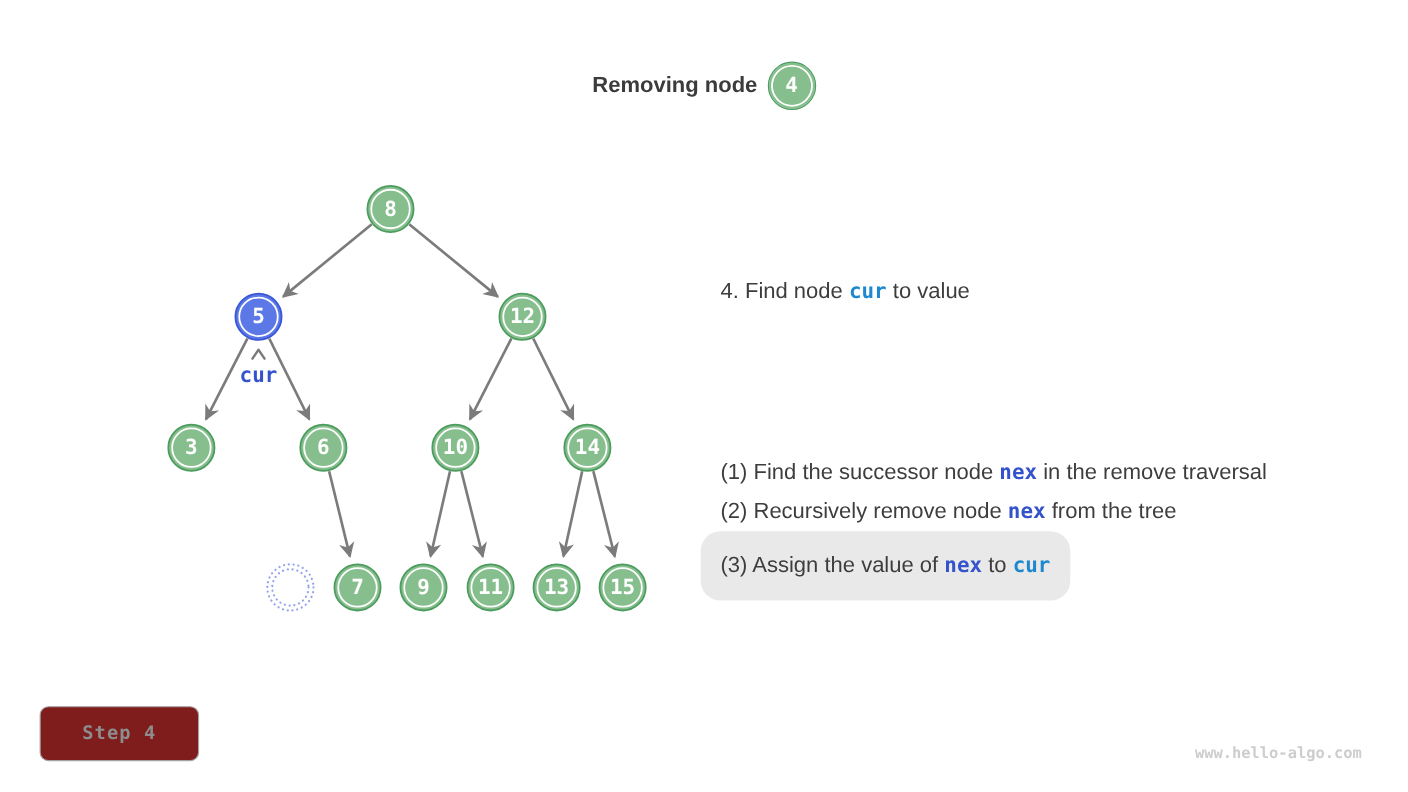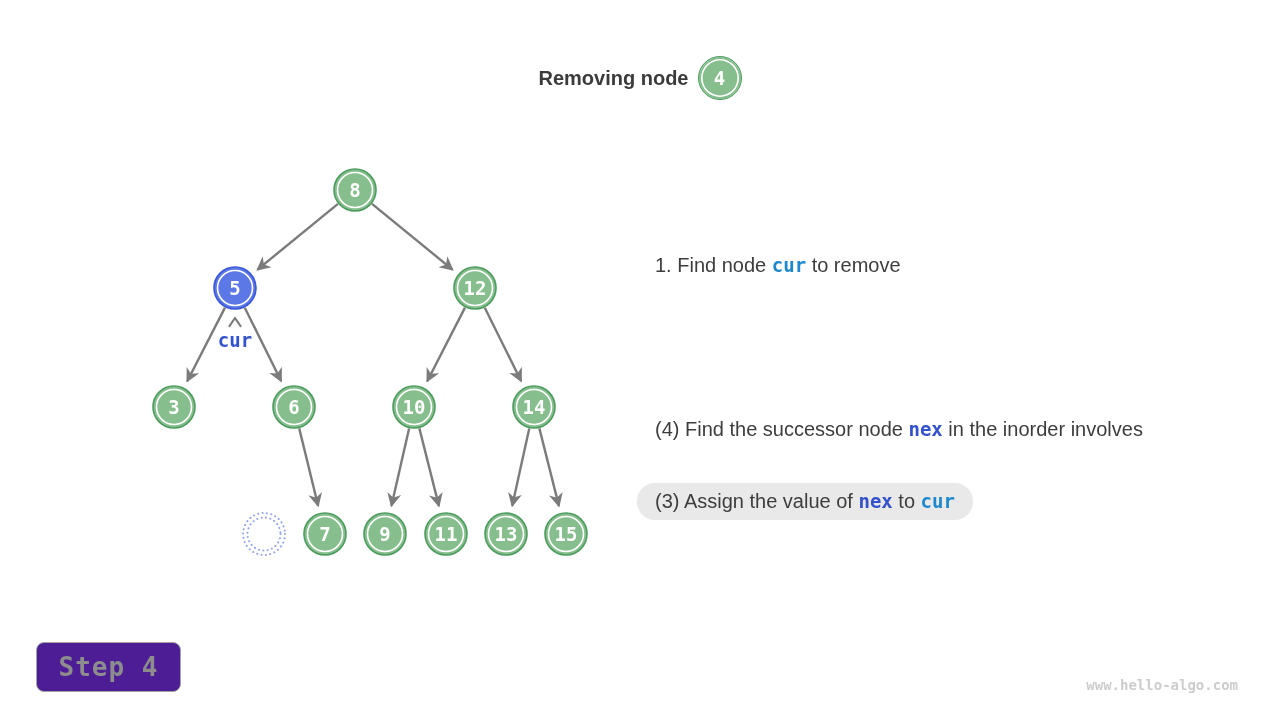--- a/index.html
+++ b/index.html
@@ -36,38 +36,38 @@
   }
 
   
   #panel { position: absolute; inset: 0; font-size: 20px; color: #3d3d3d; }
   .pline {
     position: absolute; left: 655px; height: 27px; line-height: 27px;
     white-space: nowrap;
   }
   .pline.hl {
     left: 637px; height: auto;
-    padding: 5px 18px;
+    padding: 18px 18px;
     background: #e9e9e9;
     border-radius: 18px;
   }
   .code {
     font-family: "DejaVu Sans Mono", monospace;
     font-weight: bold; font-size: 19px;
   }
 
   
   .step-badge {
     position: absolute; left: 36px; top: 642px;
     width: 145px; height: 50px; box-sizing: border-box;
     border: 1.5px solid #a3a3a3; border-radius: 8px;
-    background: #4c1d95;
+    background: #7f1d1d;
     display: flex; align-items: center; justify-content: center;
     font-family: "DejaVu Sans Mono", monospace;
-    font-size: 26px; font-weight: bold; color: #8d8d8d;
+    font-size: 17px; font-weight: bold; color: #8d8d8d;
     letter-spacing: 1px;
   }
 
   
   .watermark {
     position: absolute; right: 42px; top: 677px;
     font-family: "DejaVu Sans Mono", monospace;
     font-size: 14px; color: #cdcdcd; font-weight: bold;
   }
 </style>
@@ -168,22 +168,23 @@
           <text x="566" y="534" fill="#ffffff" font-size="19" text-anchor="middle" dominant-baseline="central">15</text>
         </g>
       </g>
     <g id="pointer-layer">
         <path d="M229.5,326 L235,318 L240.5,326" fill="none" stroke="#7b7b7b" stroke-width="2.2" stroke-linecap="round" stroke-linejoin="round"></path>
         <text x="235" y="347" fill="#3353cf" font-size="19" text-anchor="middle">cur</text>
       </g>
   </svg>
 
   <div id="panel">
-      <div class="pline" style="top: 252px;"><span>1. Find node </span><span class="code" style="color: rgb(30, 136, 207);">cur</span><span> to remove</span></div>
-      <div class="pline" style="top: 416px;"><span>(4) Find the successor node </span><span class="code" style="color: rgb(51, 82, 204);">nex</span><span> in the inorder involves</span></div>
+      <div class="pline" style="top: 252px;"><span>4. Find node </span><span class="code" style="color: rgb(30, 136, 207);">cur</span><span> to value</span></div>
+      <div class="pline" style="top: 416px;"><span>(1) Find the successor node </span><span class="code" style="color: rgb(51, 82, 204);">nex</span><span> in the remove traversal</span></div>
+      <div class="pline" style="top: 452px;"><span>(2) Recursively remove node </span><span class="code" style="color: rgb(51, 82, 204);">nex</span><span> from the tree</span></div>
       <div class="pline hl" style="top: 483px; background: rgb(233, 233, 233);"><span>(3) Assign the value of </span><span class="code" style="color: rgb(51, 82, 204);">nex</span><span> to </span><span class="code" style="color: rgb(30, 136, 207);">cur</span></div>
     </div>
 
   <div class="step-badge">
     <span>Step 4</span>
   </div>
 
   <div class="watermark">www.hello-algo.com</div>
 
 </div>

